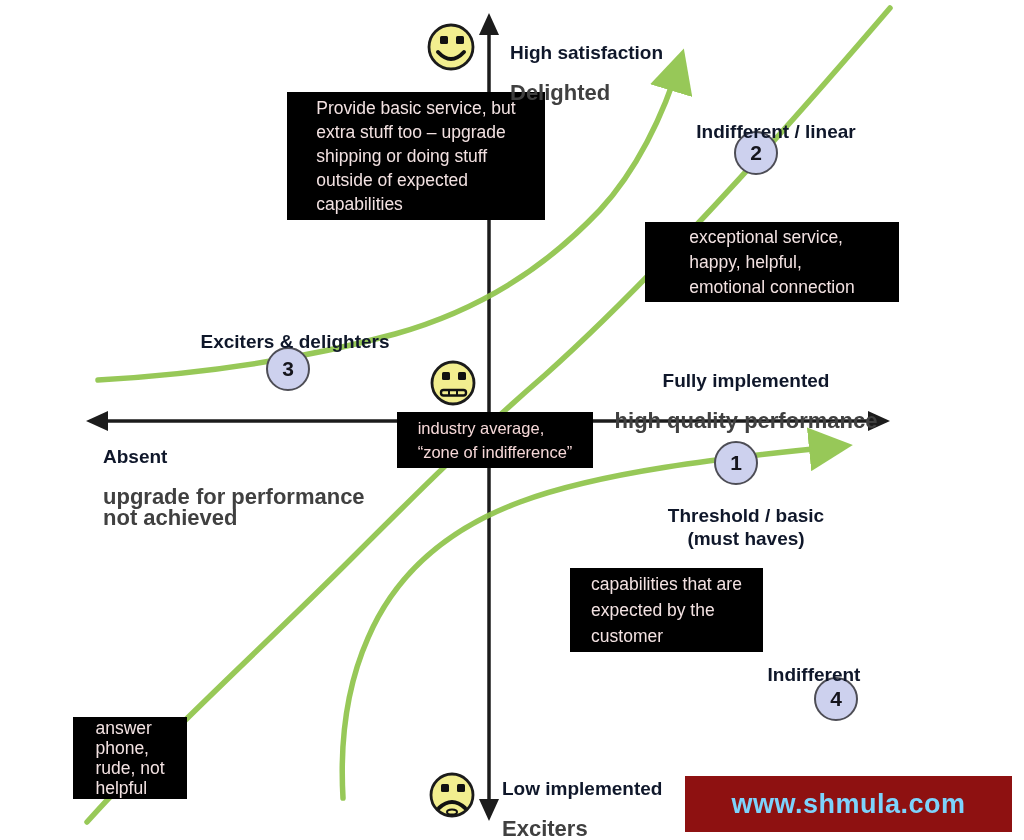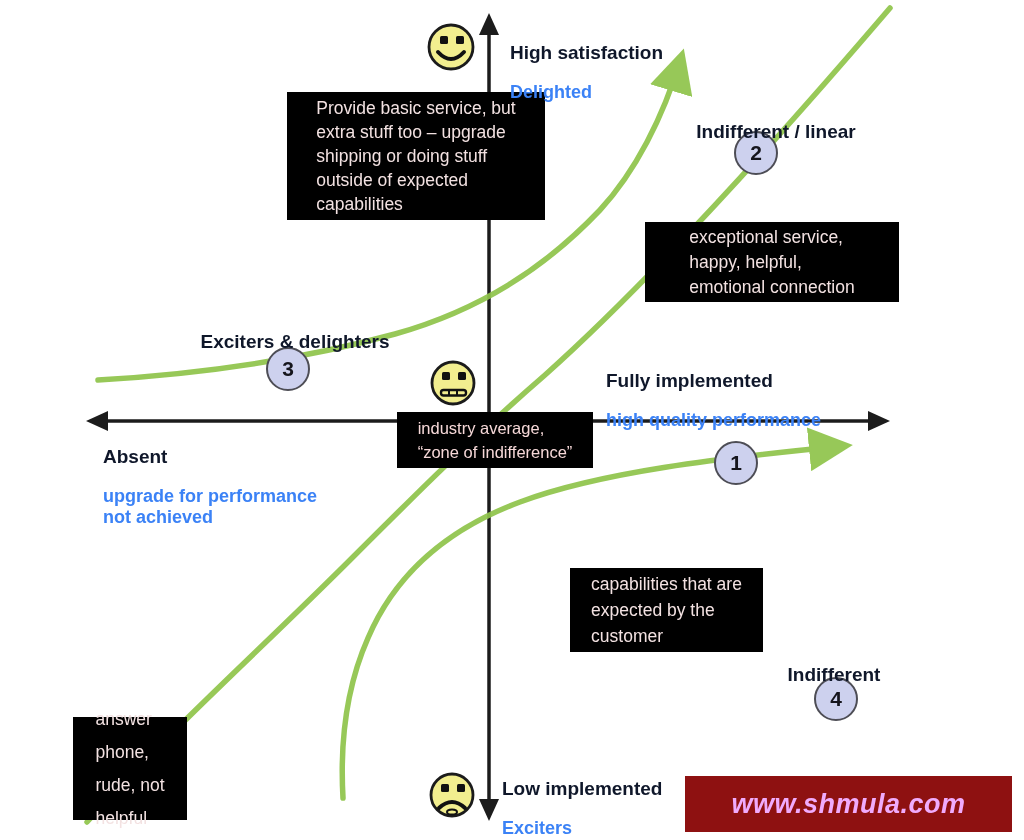--- a/index.html
+++ b/index.html
@@ -3,37 +3,37 @@
 <meta charset="utf-8">
 <style>
   html,body{margin:0;padding:0;background:#ffffff;}
   .stage{
     position:relative;width:1024px;height:840px;background:#ffffff;overflow:hidden;
     font-family:"Liberation Sans","DejaVu Sans",sans-serif;
   }
   .layer{position:absolute;left:0;top:0;}
   .lbl{position:absolute;white-space:pre-line;}
   .lbl .main{font-weight:bold;font-size:19px;color:#0f172a;line-height:22px;}
-  .lbl .sub{font-weight:bold;font-size:18px;color:#3b82f6;line-height:21px;}
+  .lbl .sub{font-weight:bold;font-size:22px;color:#404040;line-height:21px;}
   .center{text-align:center;}
-  .right{text-align:left;}
+  .right{text-align:center;}
   .note{
     position:absolute;background:#000000;color:#f3e2e2;
     display:flex;align-items:center;justify-content:center;
     white-space:pre-line;font-size:17.5px;line-height:24px;
   }
   .badge{
     position:absolute;width:40px;height:40px;border-radius:50%;
     background:#cdd1ee;border:2px solid #4d4d55;color:#15151c;
     font-weight:bold;font-size:21px;display:flex;align-items:center;justify-content:center;
   }
   .banner{
     position:absolute;left:685px;top:776px;width:327px;height:56px;
-    background:#8e1111;color:#f0abfc;font-weight:bold;font-size:27px;
-    display:flex;align-items:center;justify-content:center;letter-spacing:0.5px;font-style:italic;
+    background:#8e1111;color:#7dd3fc;font-weight:bold;font-size:27px;
+    display:flex;align-items:center;justify-content:center;letter-spacing:0.5px;
   }
 </style>
 </head>
 <body>
 
 <div class="stage">
 
   <svg class="layer" width="1024" height="840" viewBox="0 0 1024 840">
     <defs>
       <marker id="greenArrow" markerWidth="8" markerHeight="8" refX="6.2" refY="4" orient="auto">
@@ -93,21 +93,21 @@
 happy, helpful,
 emotional connection</div>
 
   <div class="note" style="left:570px;top:568px;width:193px;height:84px;line-height:26px;">capabilities that are
 expected by the
 customer</div>
 
   <div class="note" style="left:397px;top:412px;width:196px;height:56px;font-size:16.5px;line-height:24px;color:#f6d8d8;">industry average,
 “zone of indifference”</div>
 
-  <div class="note" style="left:73px;top:717px;width:114px;height:103px;line-height:33px;">answer
+  <div class="note" style="left:73px;top:717px;width:114px;height:82px;line-height:20px;">answer
 phone,
 rude, not
 helpful</div>
 
   <div class="badge" style="left:714px;top:441px;">1</div>
   <div class="badge" style="left:734px;top:131px;">2</div>
   <div class="badge" style="left:266px;top:347px;">3</div>
   <div class="badge" style="left:814px;top:677px;">4</div>
 
   <div class="lbl" style="left:510px;top:24px;">
@@ -132,20 +132,24 @@
   </div>
 
   <div class="lbl center" style="left:656px;top:103px;width:240px;">
     <div class="main">Indifferent / linear</div>
   </div>
 
   <div class="lbl center" style="left:195px;top:313px;width:200px;">
     <div class="main">Exciters &amp; delighters</div>
   </div>
 
+  <div class="lbl center" style="left:646px;top:486px;width:200px;">
+    <div class="main" style="line-height:23px;">Threshold / basic
+(must haves)</div>
+  </div>
 
-  <div class="lbl center" style="left:764px;top:646px;width:140px;">
+  <div class="lbl center" style="left:744px;top:646px;width:140px;">
     <div class="main">Indifferent</div>
   </div>
 
   <div class="banner">www.shmula.com</div>
 
 </div>
 
 </body></html>

